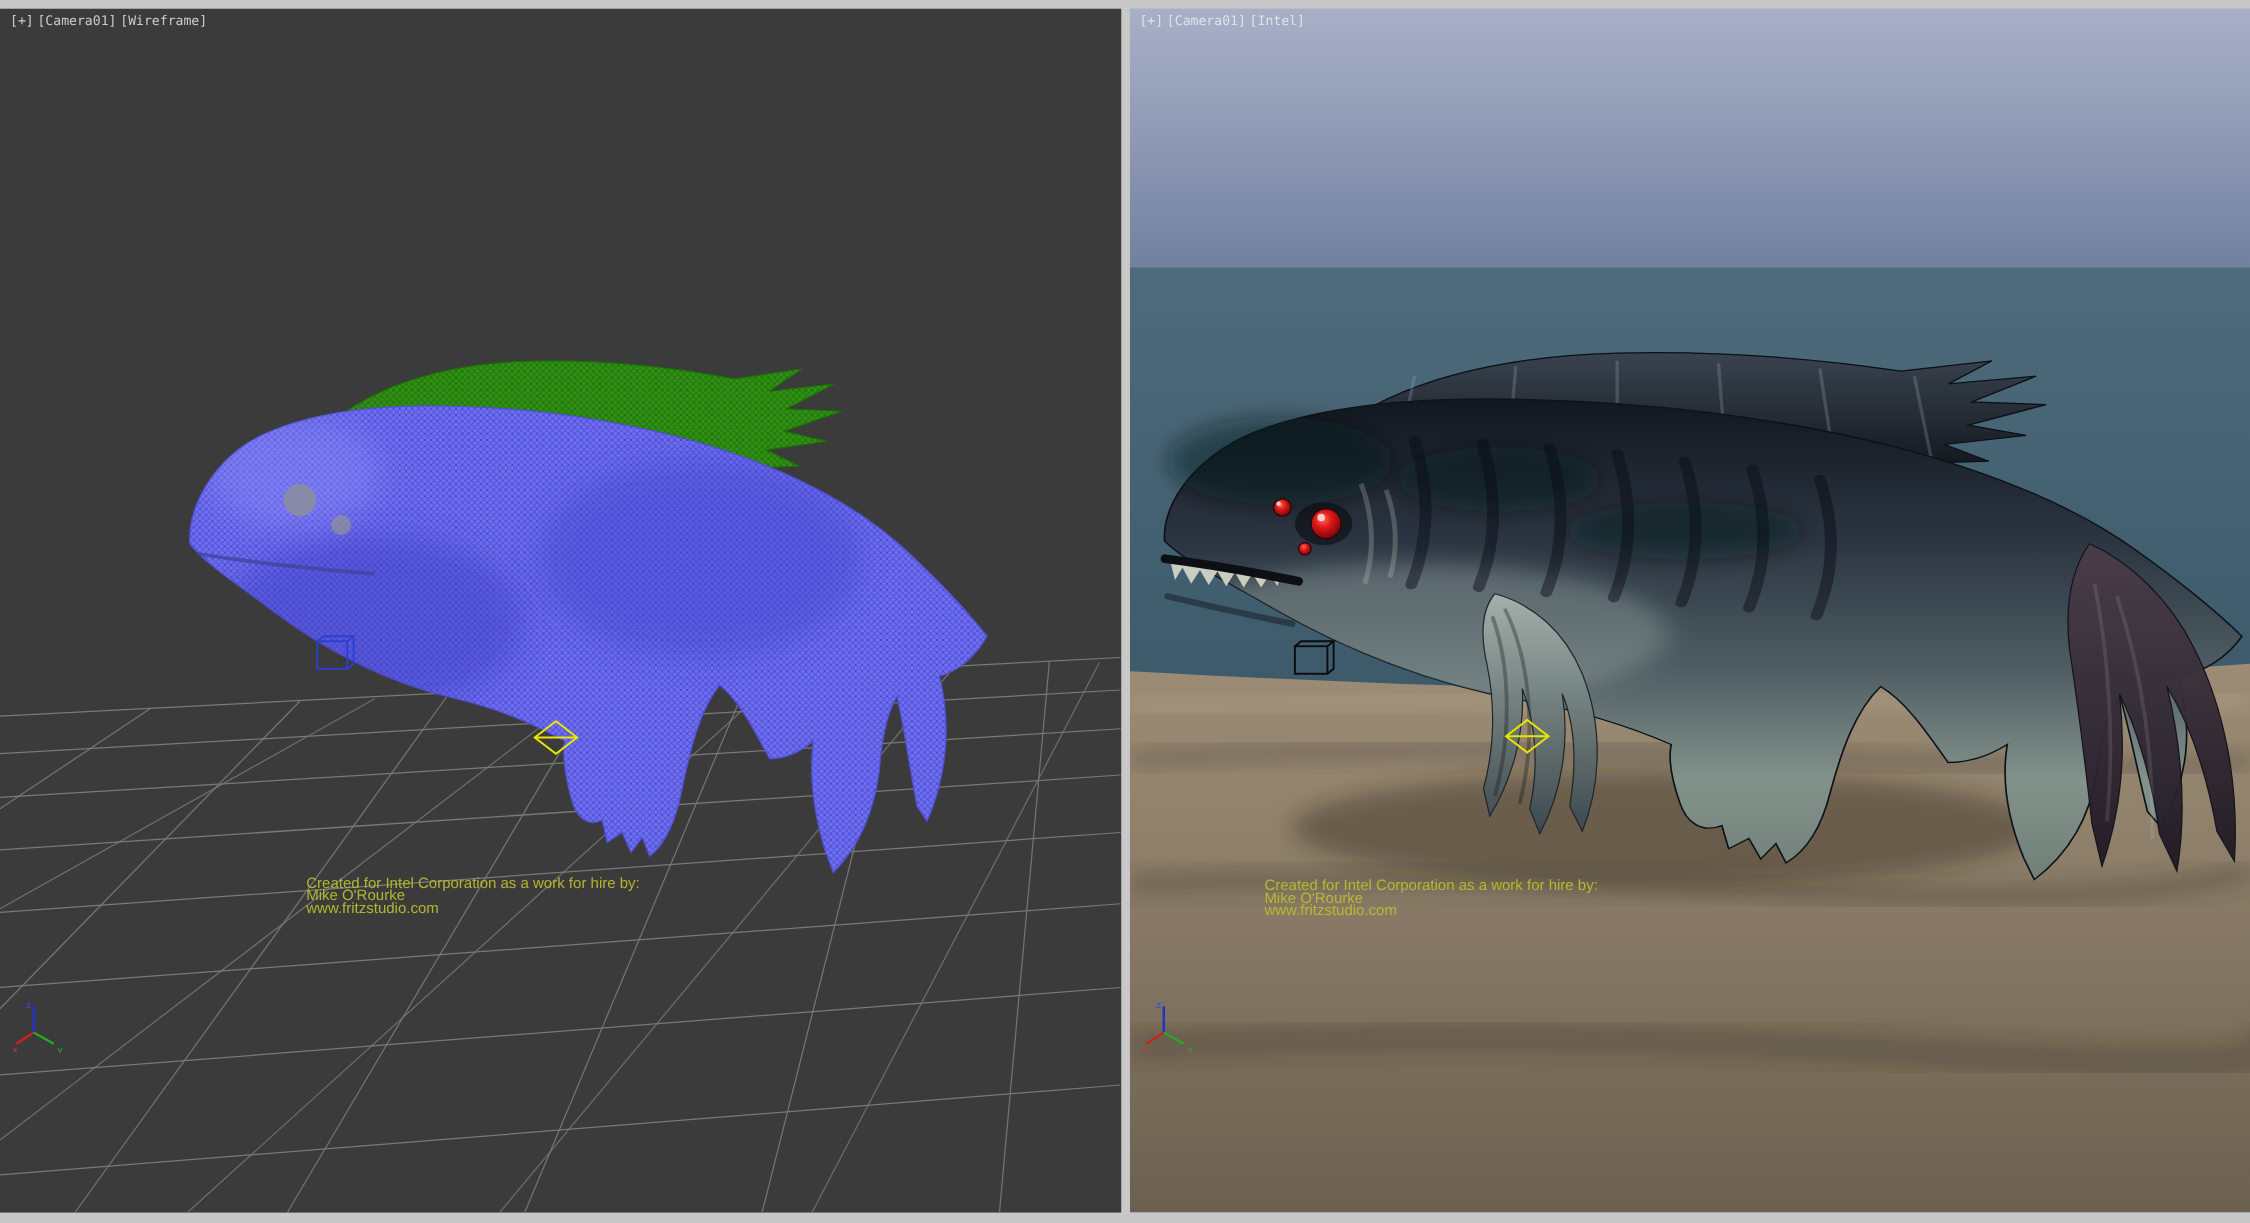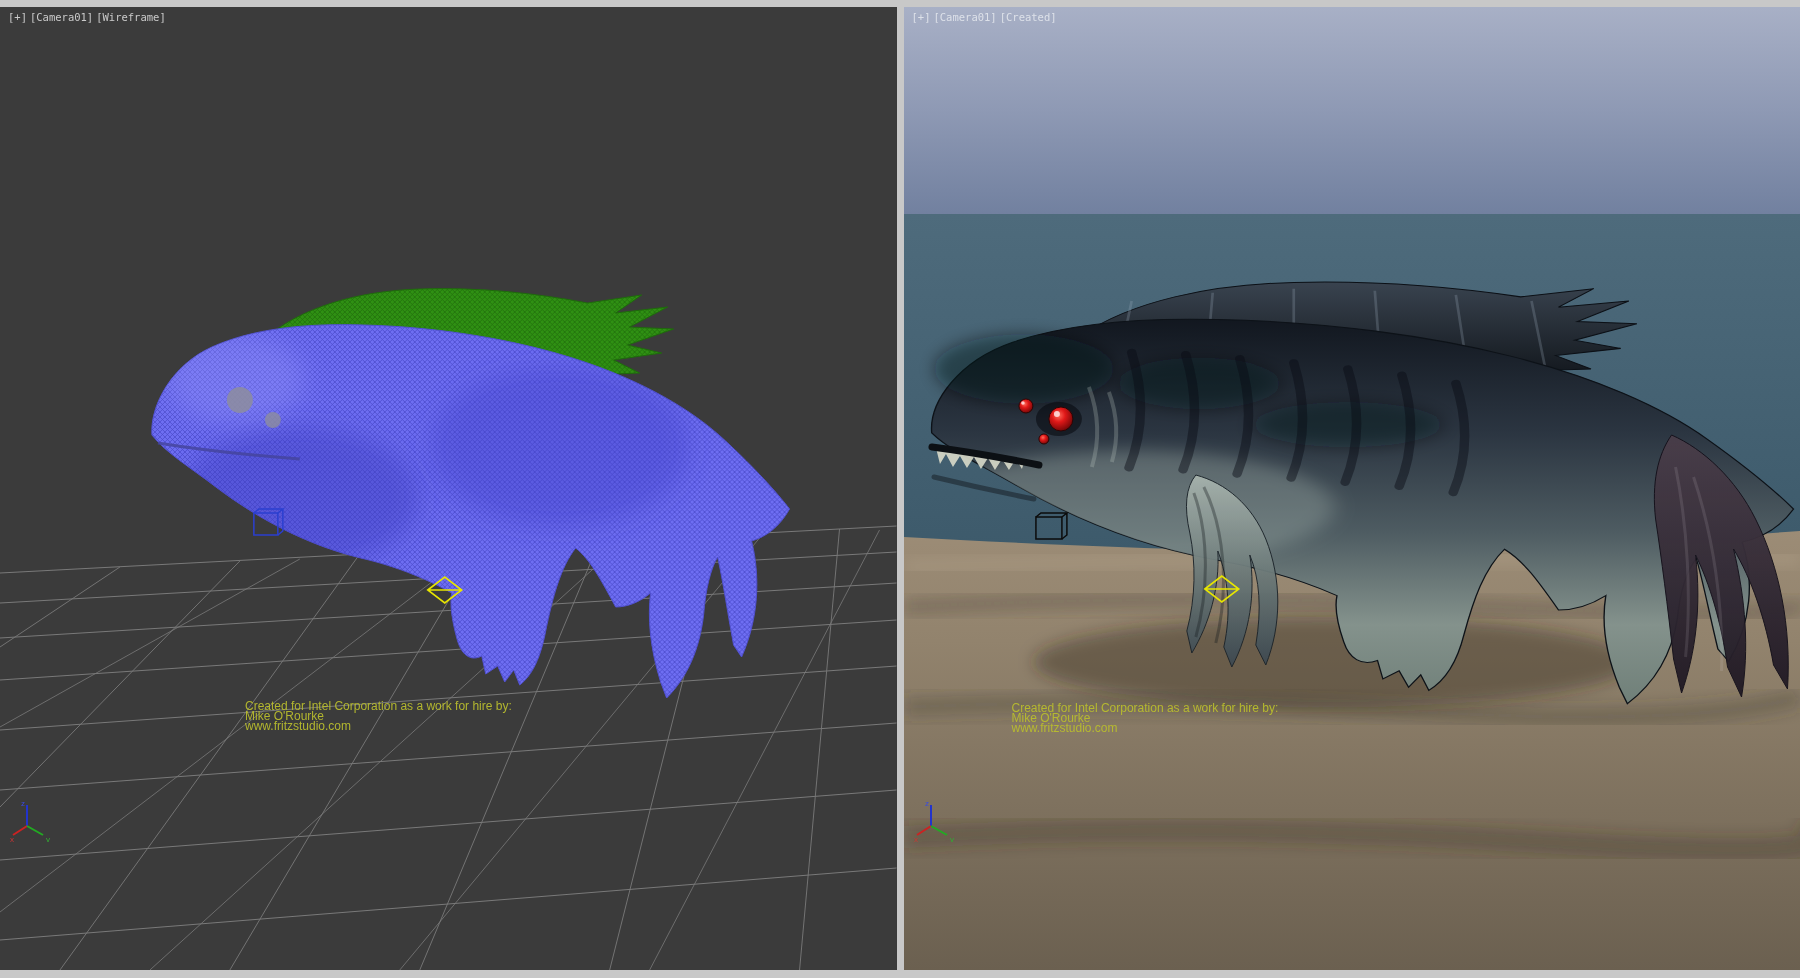--- a/index.html
+++ b/index.html
@@ -95,21 +95,21 @@
       <text x="11" y="10" font-size="8" fill="#3a4ae0">z</text>
       <text x="0" y="46" font-size="8" fill="#cc3333">x</text>
       <text x="36" y="46" font-size="8" fill="#33aa33">y</text>
     </svg>
   </div>
 
   <div class="viewport right">
     <div class="vp-label">
       <span>[+]</span>
       <span>[Camera01]</span>
-      <span>[Created]</span>
+      <span>[Intel]</span>
     </div>
 
     <svg class="vp-canvas" viewBox="0 0 897 963" preserveAspectRatio="none">
       <defs>
         <linearGradient id="skyG" x1="0" y1="0" x2="0" y2="1">
           <stop offset="0" stop-color="#a8b0c6"></stop>
             <stop offset="0.5" stop-color="#8e99b4"></stop>
             <stop offset="1" stop-color="#71809f"></stop>
         </linearGradient>
         <linearGradient id="seaG" x1="0" y1="0" x2="0" y2="1">

